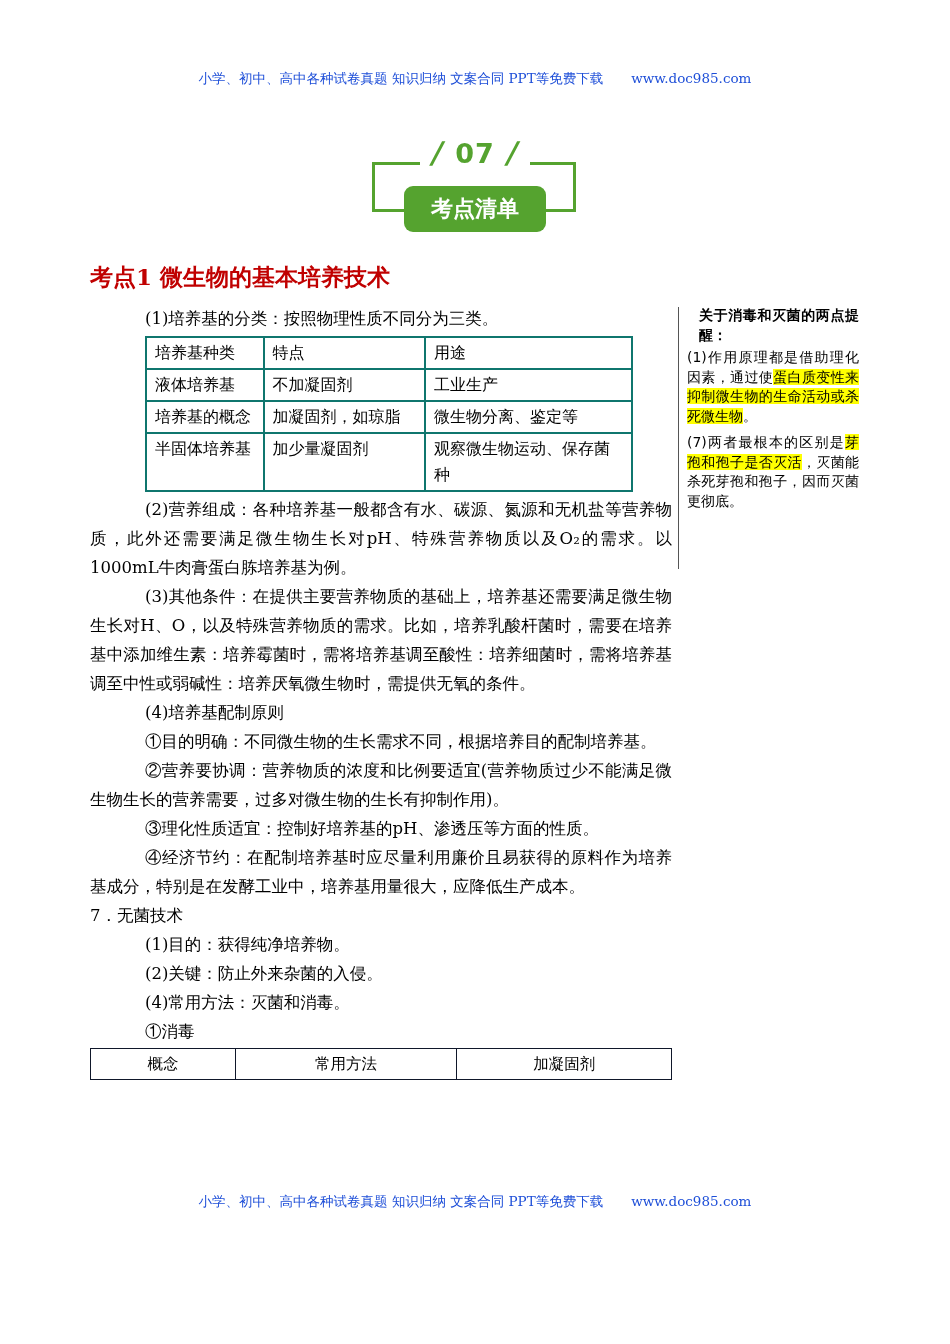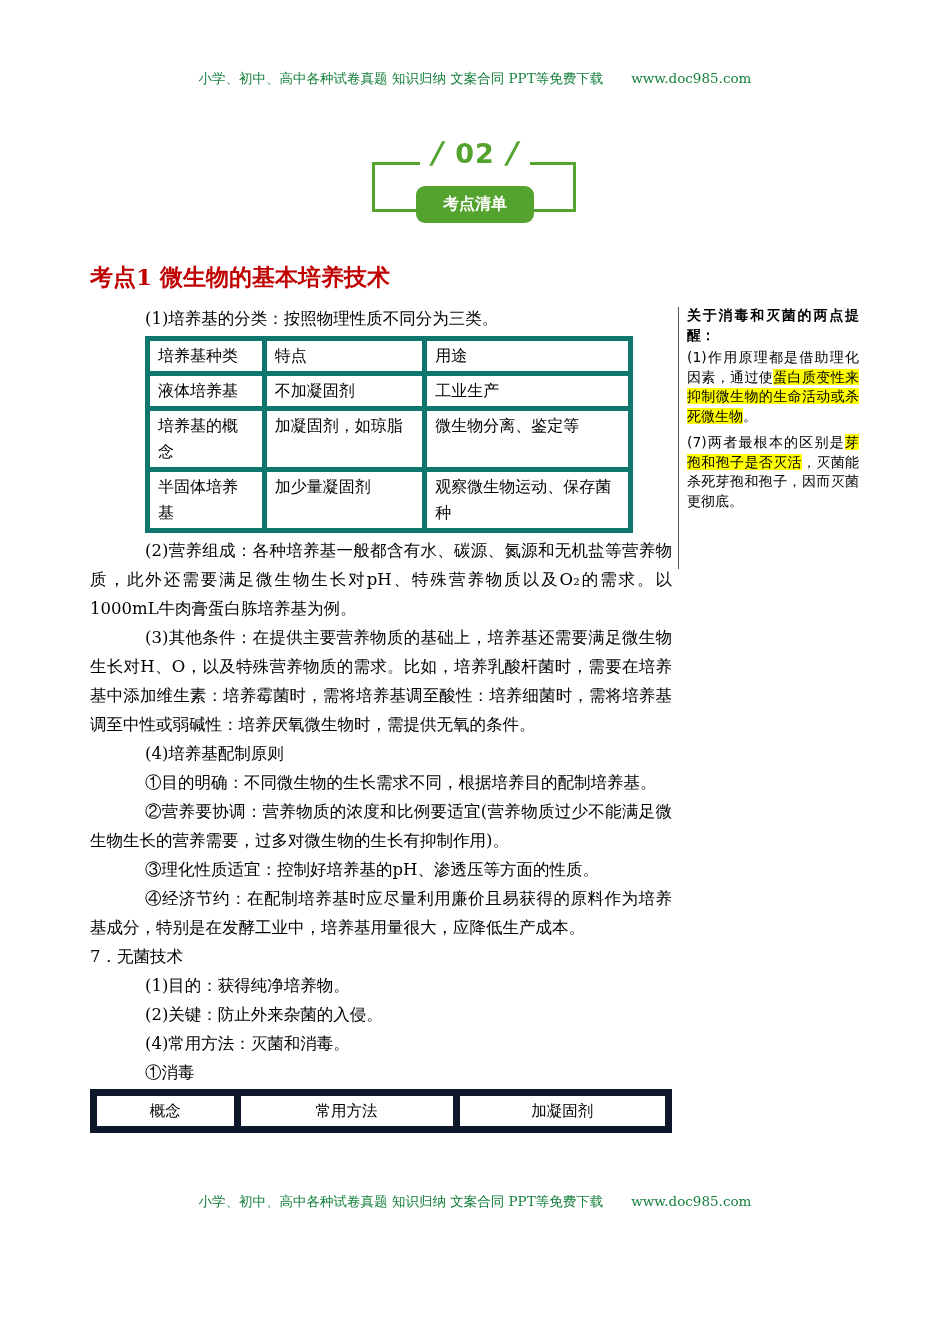--- a/index.html
+++ b/index.html
@@ -14,21 +14,21 @@
     background:#ffffff;
     font-family:"DejaVu Serif", serif;
     color:#000;
     overflow:hidden;
   }
   
   .doc-header,.doc-footer{
     position:absolute;left:0;width:100%;
     text-align:center;
     font-size:13.5px;
-    color:#15803d;
+    color:#1d4ed8;
     font-family:"DejaVu Serif", serif;
     white-space:nowrap;
   }
   .doc-header{top:70px;}
   .doc-footer{top:1193px;}
   .site-url{margin-left:28px;}
   
   .logo-wrap{position:absolute;top:138px;left:0;width:100%;display:flex;justify-content:center;}
   .logo{position:relative;width:206px;height:92px;}
   .logo-box{
@@ -46,21 +46,21 @@
     color:var(--green);font-weight:bold;font-size:27px;
     font-family:"DejaVu Sans", sans-serif;
     margin:0 12px;letter-spacing:1px;
   }
   .logo-badge{
     position:absolute;left:50%;top:48px;transform:translateX(-50%);
     background:var(--green);color:#fff;
     border-radius:9px;
     padding:8px 27px;
     font-family:"DejaVu Sans", sans-serif;
-    font-weight:bold;font-size:16px;
+    font-weight:bold;font-size:22px;
     white-space:nowrap;z-index:3;
   }
   
   .heading{
     position:absolute;top:262px;left:90px;
     font-size:23px;font-weight:bold;color:var(--red);
     font-family:"DejaVu Serif", serif;
   }
   
   .main-col{
@@ -71,68 +71,68 @@
   .para{margin:0;}
   .indent{text-indent:55px;}
   
   table{border-collapse:collapse;}
   .table1{
     margin:3px 0 3px 55px;
     width:488px;
     font-size:16px;line-height:26px;
   }
   .table1 th,.table1 td{
-    border:5px solid #0f766e;
+    border:2px solid #0f766e;
     font-weight:normal;
     text-align:left;
     padding:2px 8px;
     vertical-align:top;
   }
   
   .table2{
     margin-top:2px;
     width:582px;
     font-size:15.5px;line-height:26px;
     font-family:"DejaVu Sans", sans-serif;
   }
   .table2 th{
-    border:7px solid #0f172a;
+    border:1px solid #0f172a;
     font-weight:normal;
     text-align:center;
     padding:2px 20px;
   }
   
   .sidebar-divider{
     position:absolute;left:678px;top:307px;height:262px;width:0;
     border-left:1px solid #555;
   }
   .sidebar{
     position:absolute;top:306px;left:687px;width:172px;
     font-family:"DejaVu Sans", sans-serif;
     font-size:14px;line-height:19.5px;
     text-align:justify;
   }
-  .sidebar-title{font-weight:bold;margin:0 0 3px 0;}
+  .sidebar-title{font-weight:bold;margin:0 0 3px 12px;}
   .note{margin:0 0 7px 0;}
   .hl{background:var(--hl);}
 </style>
 </head>
 <body>
 
 <div class="page">
 
   <div class="doc-header">
     <span>小学、初中、高中各种试卷真题 知识归纳 文案合同 PPT等免费下载</span><span class="site-url">www.doc985.com</span>
   </div>
 
   <div class="logo-wrap">
     <div class="logo">
       <div class="logo-box"></div>
       <div class="logo-number-row">
-        <span class="num-bg"><span class="slash">/</span><span class="num">02</span><span class="slash">/</span></span>
+        <span class="num-bg"><span class="slash">/</span><span class="num">07</span><span class="slash">/</span></span>
       </div>
       <div class="logo-badge">考点清单</div>
     </div>
   </div>
 
   <div class="heading">考点1 微生物的基本培养技术</div>
 
   <div class="main-col">
     <p class="para indent">(1)培养基的分类：按照物理性质不同分为三类。</p>
 

